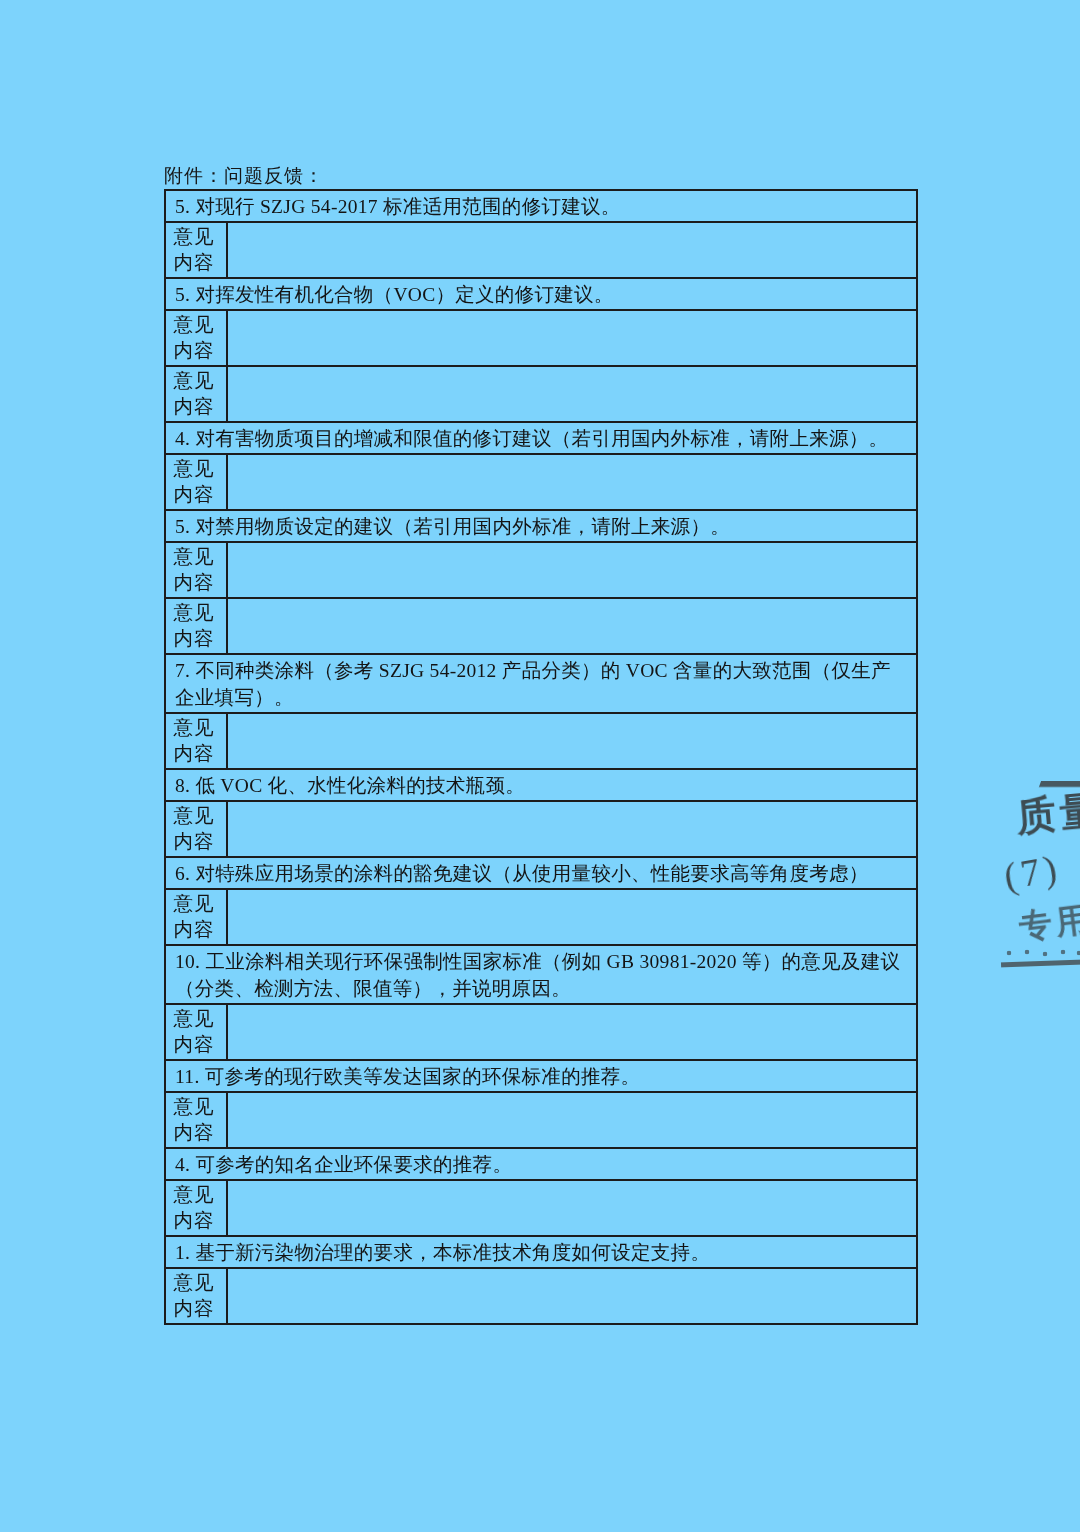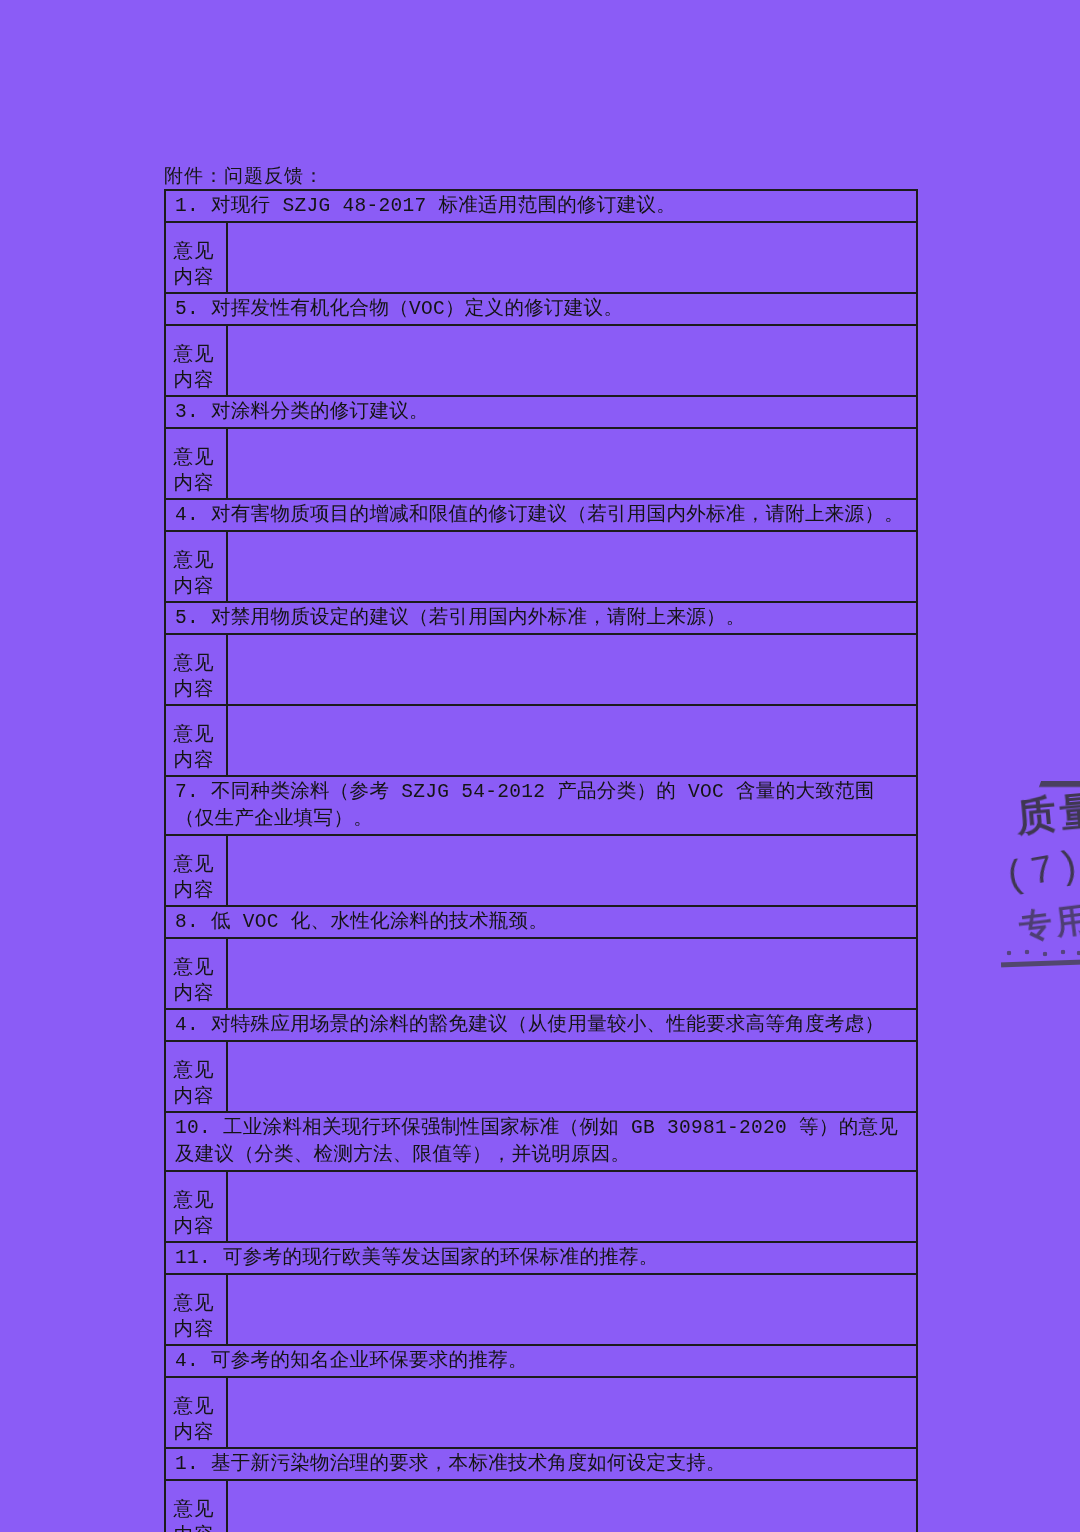--- a/index.html
+++ b/index.html
@@ -1,23 +1,23 @@
 <!DOCTYPE html>
 <html><head>
 <meta charset="utf-8">
 <style>
   * { margin: 0; padding: 0; box-sizing: border-box; }
   html, body { background: #e9e9e9; }
   .page {
     position: relative;
     width: 1080px;
     height: 1532px;
-    background: #8b5cf6;
+    background: #7dd3fc;
     overflow: hidden;
-    font-family: Liberation Mono, monospace;
+    font-family: Liberation Serif, serif;
     color: #1b1b1b;
   }
   .attachment-label {
     position: absolute;
     left: 164px;
     top: 163px;
     font-size: 19px;
     letter-spacing: 1px;
     color: #161616;
   }
@@ -38,21 +38,21 @@
   td.q-cell {
     height: 31px;
     padding: 2px 10px 1px 9px;
     line-height: 27px;
     letter-spacing: 0.3px;
   }
   td.label-cell {
     width: 62px;
     height: 56px;
     text-align: center;
-    padding: 16px 6px 1px 2px;
+    padding: 1px 6px 1px 2px;
   }
   td.label-cell .label-line {
     line-height: 26px;
     letter-spacing: 1px;
   }
   td.content-cell {
     height: 56px;
     padding: 2px 8px;
   }
   
@@ -94,43 +94,40 @@
 
   <div class="attachment-label">附件：问题反馈：</div>
 
   <table class="feedback-table">
     <colgroup>
       <col style="width:62px">
       <col>
     </colgroup>
     <tbody id="table-body">
         <tr>
-          <td class="q-cell" colspan="2">1. 对现行 SZJG 48-2017 标准适用范围的修订建议。</td>
+          <td class="q-cell" colspan="2">5. 对现行 SZJG 54-2017 标准适用范围的修订建议。</td>
         </tr>
         <tr>
           <td class="label-cell">
             <div class="label-line">意见</div>
             <div class="label-line">内容</div>
           </td>
           <td class="content-cell"></td>
         </tr>
         <tr>
           <td class="q-cell" colspan="2">5. 对挥发性有机化合物（VOC）定义的修订建议。</td>
         </tr>
         <tr>
           <td class="label-cell">
             <div class="label-line">意见</div>
             <div class="label-line">内容</div>
           </td>
           <td class="content-cell"></td>
         </tr>
         <tr>
-          <td class="q-cell" colspan="2">3. 对涂料分类的修订建议。</td>
-        </tr>
-        <tr>
           <td class="label-cell">
             <div class="label-line">意见</div>
             <div class="label-line">内容</div>
           </td>
           <td class="content-cell"></td>
         </tr>
         <tr>
           <td class="q-cell" colspan="2">4. 对有害物质项目的增减和限值的修订建议（若引用国内外标准，请附上来源）。</td>
         </tr>
         <tr>
@@ -171,21 +168,21 @@
           <td class="q-cell" colspan="2">8. 低 VOC 化、水性化涂料的技术瓶颈。</td>
         </tr>
         <tr>
           <td class="label-cell">
             <div class="label-line">意见</div>
             <div class="label-line">内容</div>
           </td>
           <td class="content-cell"></td>
         </tr>
         <tr>
-          <td class="q-cell" colspan="2">4. 对特殊应用场景的涂料的豁免建议（从使用量较小、性能要求高等角度考虑）</td>
+          <td class="q-cell" colspan="2">6. 对特殊应用场景的涂料的豁免建议（从使用量较小、性能要求高等角度考虑）</td>
         </tr>
         <tr>
           <td class="label-cell">
             <div class="label-line">意见</div>
             <div class="label-line">内容</div>
           </td>
           <td class="content-cell"></td>
         </tr>
         <tr>
           <td class="q-cell" colspan="2">10. 工业涂料相关现行环保强制性国家标准（例如 GB 30981-2020 等）的意见及建议（分类、检测方法、限值等），并说明原因。</td>

